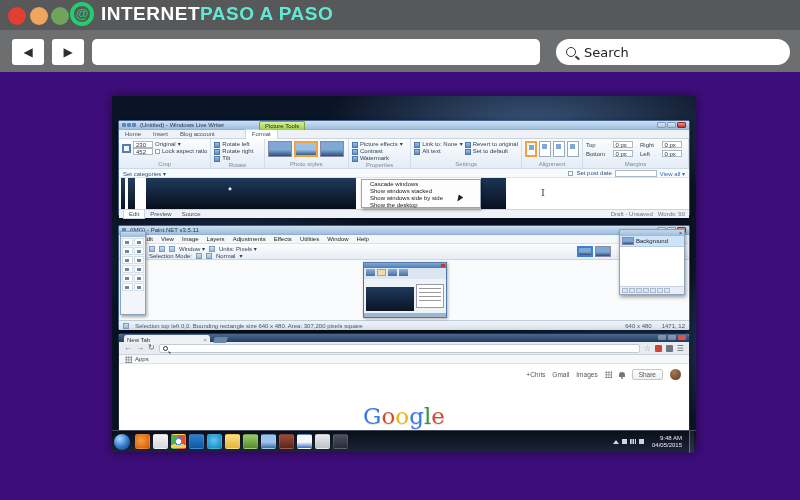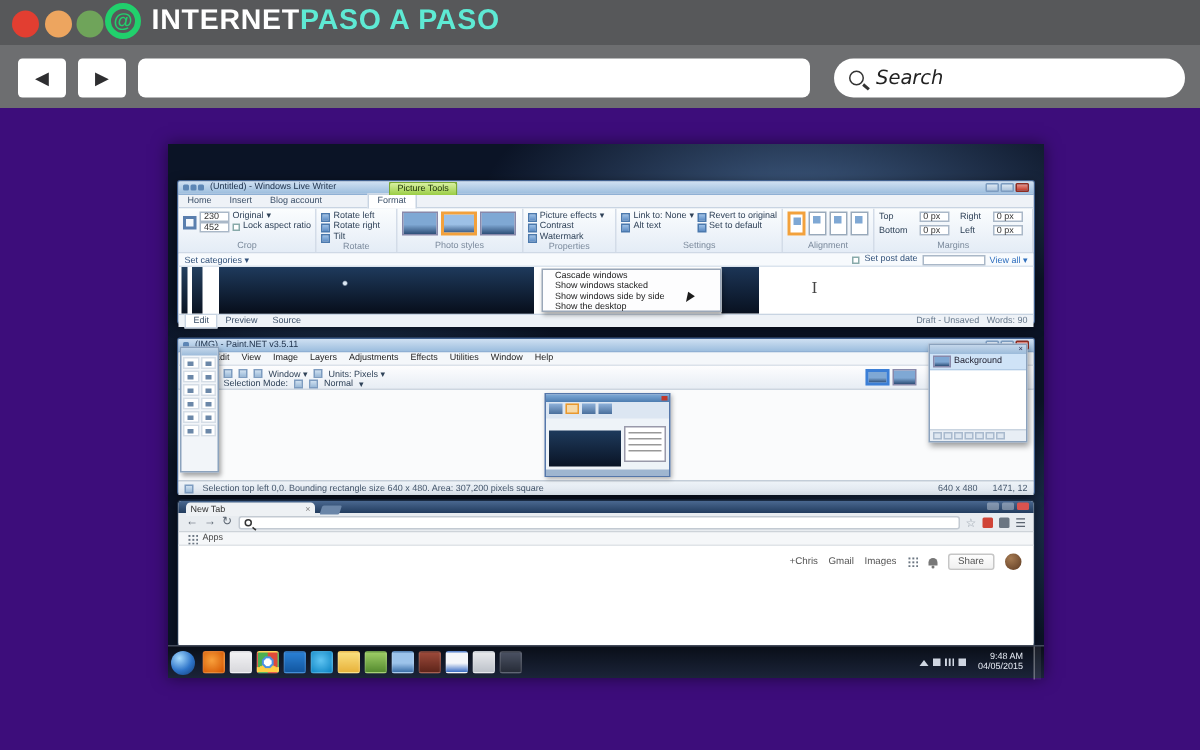--- a/index.html
+++ b/index.html
@@ -17,21 +17,21 @@
   .logo-text .white { color:#ffffff; }
   .logo-text .green { color:#5eead4; }
 
   .top2 { position:absolute; left:0; top:30px; width:800px; height:42px; background:#6d6e70; }
   .navbtn { position:absolute; top:9px; width:32px; height:26px; background:#fff; border-radius:3px; color:#2e2e30; font-size:12px; text-align:center; line-height:26px; }
   .nav-back{ left:12px; } .nav-fwd{ left:52px; }
   .addressbar { position:absolute; left:92px; top:9px; width:448px; height:26px; background:#fff; border:none; border-radius:5px; }
   .searchpill { position:absolute; left:556px; top:9px; width:234px; height:26px; background:#fff; border-radius:13px; display:flex; align-items:center; padding-left:10px; }
   .mag { width:10px; height:10px; border:1.5px solid #333; border-radius:50%; position:relative; }
   .mag::after { content:""; position:absolute; width:5px; height:1.5px; background:#333; transform:rotate(40deg); left:8px; top:9px; }
-  .searchpill span { margin-left:8px; font-size:13px; color:#222; font-style:italic; font-family:"DejaVu Sans", sans-serif; }
+  .searchpill span { margin-left:8px; font-size:13px; color:#222; font-family:"DejaVu Sans", sans-serif; }
 
   
   .main { position:absolute; left:0; top:72px; width:800px; height:428px; background:#3d0d7b; }
   .shot { position:absolute; left:112px; top:24px; width:584px; height:356px;
           background:
             radial-gradient(ellipse 60% 40% at 72% 10%, rgba(95,135,185,.6), transparent 60%),
             radial-gradient(ellipse 45% 35% at 20% 45%, rgba(70,110,160,.35), transparent 60%),
             radial-gradient(ellipse 50% 40% at 88% 70%, rgba(60,100,150,.45), transparent 60%),
             #0b1426;
           box-shadow:0 0 10px rgba(0,0,0,.5); }
@@ -502,20 +502,23 @@
       <div class="cpage">
         <div class="plinks">
           <span>+Chris</span>
           <span>Gmail</span>
           <span>Images</span>
           <i class="grid9"></i>
           <i class="bell"></i>
           <span class="sharebtn">Share</span>
           <i class="avatar"></i>
         </div>
+        <div class="glogo">
+          <span style="color: rgb(59, 120, 231);">G</span><span style="color: rgb(214, 73, 47);">o</span><span style="color: rgb(241, 182, 5);">o</span><span style="color: rgb(59, 120, 231);">g</span><span style="color: rgb(53, 151, 64);">l</span><span style="color: rgb(214, 73, 47);">e</span>
+        </div>
       </div>
     </div>
 
     <div class="taskbar">
       <i class="orb"></i>
       <i class="tk tk-ff"></i>
       <i class="tk tk-white"></i>
       <i class="tk tk-chrome"></i>
       <i class="tk tk-outlook"></i>
       <i class="tk tk-skype"></i>

